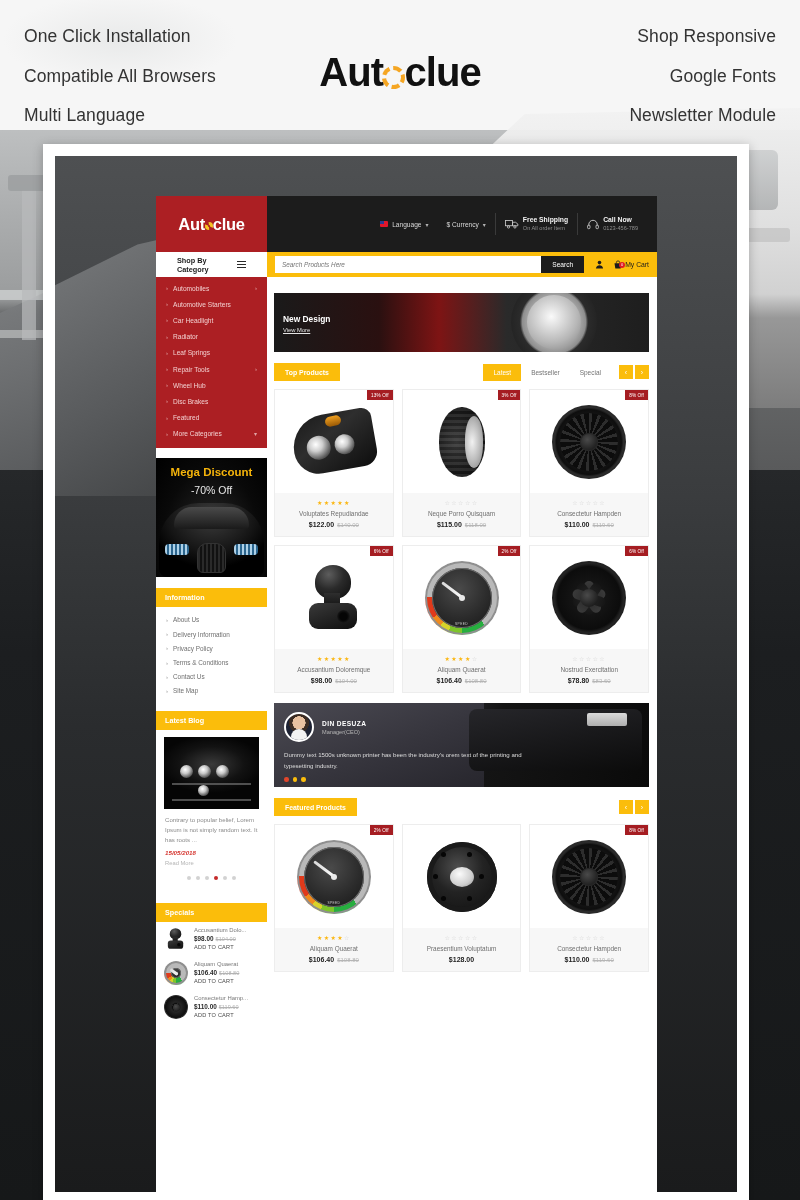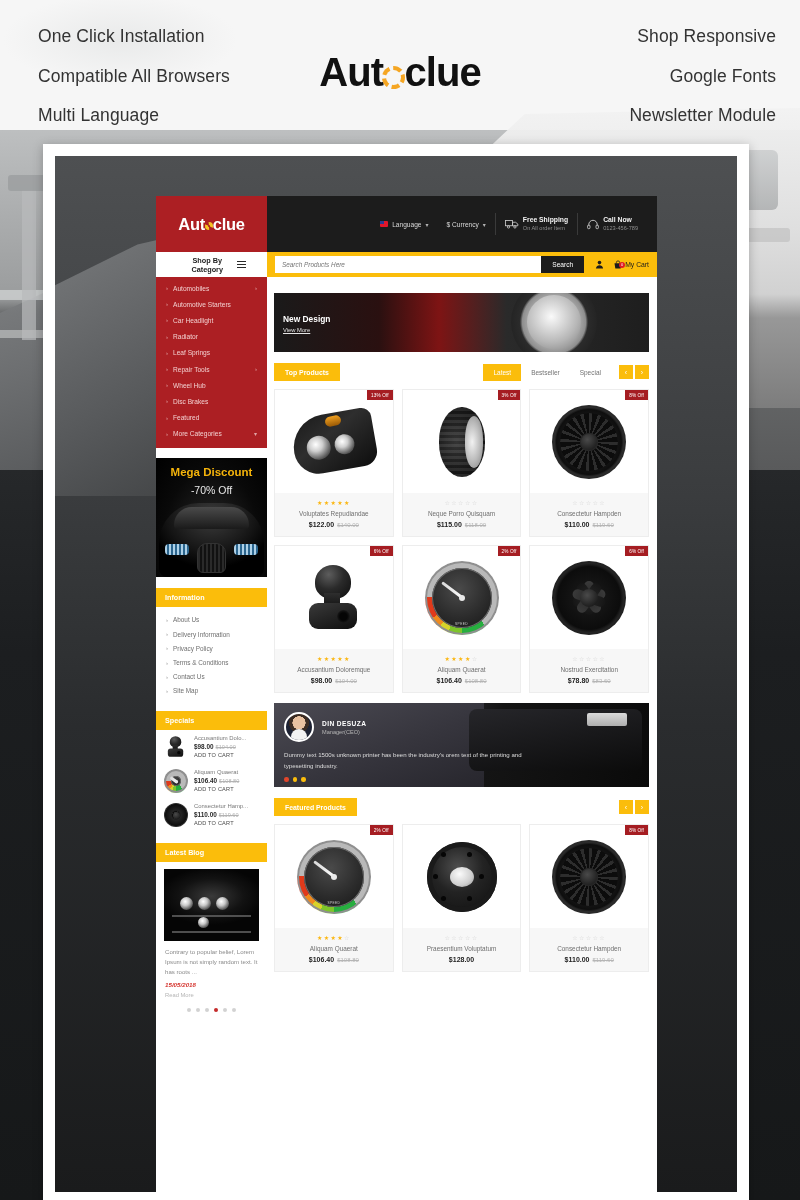--- a/index.html
+++ b/index.html
@@ -70,21 +70,21 @@
     background:linear-gradient(180deg,#26282a 0%, #1c1e20 25%, #161819 100%);
   }
   .bg-bottom-sheen {
     position:absolute; left:130px; top:470px; width:540px; height:730px;
     background:linear-gradient(180deg, rgba(255,255,255,.05), rgba(255,255,255,0));
   }
 
   
   #hero { position:absolute; inset:0 0 auto 0; height:152px; z-index:3; }
   .hero-col { position:absolute; top:28px; }
-  .hero-left { left:38px; }
+  .hero-left { left:24px; }
   .hero-right { right:24px; text-align:right; }
   .hero-line {
     font-size:17.5px; color:#333; letter-spacing:.1px;
     line-height:1; margin-bottom:22px; white-space:nowrap;
     font-family:"Liberation Sans", sans-serif; font-weight:400;
   }
   .hero-logo {
     position:absolute; left:0; right:0; top:50px; text-align:center;
     font-size:40px; font-weight:bold; letter-spacing:-1px; color:#111;
   }
@@ -141,21 +141,21 @@
   .tb-two { display:flex; flex-direction:column; line-height:1.25; }
   .tb-two b { color:#f2f2f2; font-size:6.8px; font-weight:bold; }
   .tb-two span { color:#8d8d8d; font-size:5.6px; }
   .ico-svg { display:block; }
 
   
   .searchbar { height:25px; background:#fbbd0b; display:flex; align-items:center; }
   .cat-toggle {
     width:111px; height:100%; background:#fff; display:flex; align-items:center;
     justify-content:space-between; padding:0 21px;
-    font-size:7.3px; font-weight:bold; color:#1c1c1c;text-align:center;
+    font-size:7.3px; font-weight:bold; color:#1c1c1c;
   }
   .burger { width:9px; height:7px; display:flex; flex-direction:column; justify-content:space-between; }
   .burger i { display:block; height:1.4px; background:#2a2a2a; }
   .search-wrap { flex:1; display:flex; align-items:center; height:17px; margin:0 0 0 8px; background:#fff; }
   .search-wrap input {
     flex:1; border:0; outline:0; height:100%; padding:0 7px;
     font-size:6.4px; font-style:italic; color:#9a9a9a; font-family:"Liberation Sans", sans-serif; background:transparent;
   }
   .search-btn {
     background:#1c1c1c; color:#fff; border:0; height:100%; padding:0 11px;
@@ -620,20 +620,43 @@
                   <span>Contact Us</span>
                 </li>
               <li>
                   <span class="chev">›</span>
                   <span>Site Map</span>
                 </li>
             </ul>
           </div>
 
           <div class="wdg">
+            <div class="wdg-h">Latest Blog</div>
+            <div class="blog-img">
+              <div class="bl-lamp" style="left:16px"></div>
+              <div class="bl-lamp" style="left:34px"></div>
+              <div class="bl-lamp" style="left:52px"></div>
+              <div class="bl-bar" style="top:46px"></div>
+              <div class="bl-lamp" style="left:34px;top:48px;width:11px;height:11px"></div>
+              <div class="bl-bar" style="top:62px"></div>
+            </div>
+            <div class="blog-txt">Contrary to popular belief, Lorem Ipsum is not simply random text. It has roots ...</div>
+            <div class="blog-date">15/05/2018</div>
+            <div class="blog-more">Read More</div>
+            <div class="dots">
+              <i></i>
+              <i></i>
+              <i></i>
+              <i class="on"></i>
+              <i></i>
+              <i></i>
+            </div>
+          </div>
+
+          <div class="wdg">
             <div class="wdg-h">Specials</div>
             <div>
               <div class="sp-item">
                 <div class="sp-thumb">
                   <div class="art" style="width:24px;height:24px;transform:scale(.32);transform-origin:top left">
                     <div class="art-knob"></div>
                       <div class="art-knob-stem"></div>
                       <div class="art-knob-base"></div>
                   </div>
                 </div>
@@ -669,43 +692,20 @@
                   </div>
                 </div>
                 <div class="sp-info">
                   <div class="sp-name">Consectetur Hamp...</div>
                   <div class="sp-price"><span>$110.00</span><s>$119.60</s></div>
                   <div class="sp-cart">ADD TO CART</div>
                 </div>
               </div>
             </div>
           </div>
-
-          <div class="wdg">
-            <div class="wdg-h">Latest Blog</div>
-            <div class="blog-img">
-              <div class="bl-lamp" style="left:16px"></div>
-              <div class="bl-lamp" style="left:34px"></div>
-              <div class="bl-lamp" style="left:52px"></div>
-              <div class="bl-bar" style="top:46px"></div>
-              <div class="bl-lamp" style="left:34px;top:48px;width:11px;height:11px"></div>
-              <div class="bl-bar" style="top:62px"></div>
-            </div>
-            <div class="blog-txt">Contrary to popular belief, Lorem Ipsum is not simply random text. It has roots ...</div>
-            <div class="blog-date">15/05/2018</div>
-            <div class="blog-more">Read More</div>
-            <div class="dots">
-              <i></i>
-              <i></i>
-              <i></i>
-              <i class="on"></i>
-              <i></i>
-              <i></i>
-            </div>
-          </div>
         </div>
 
         <div class="rcol">
 
 
           <div class="promos">
             <div class="promo promo-a">
               <div class="wheel"></div>
               <div class="p-title">New Design</div>
               <div class="p-more">View More</div>

